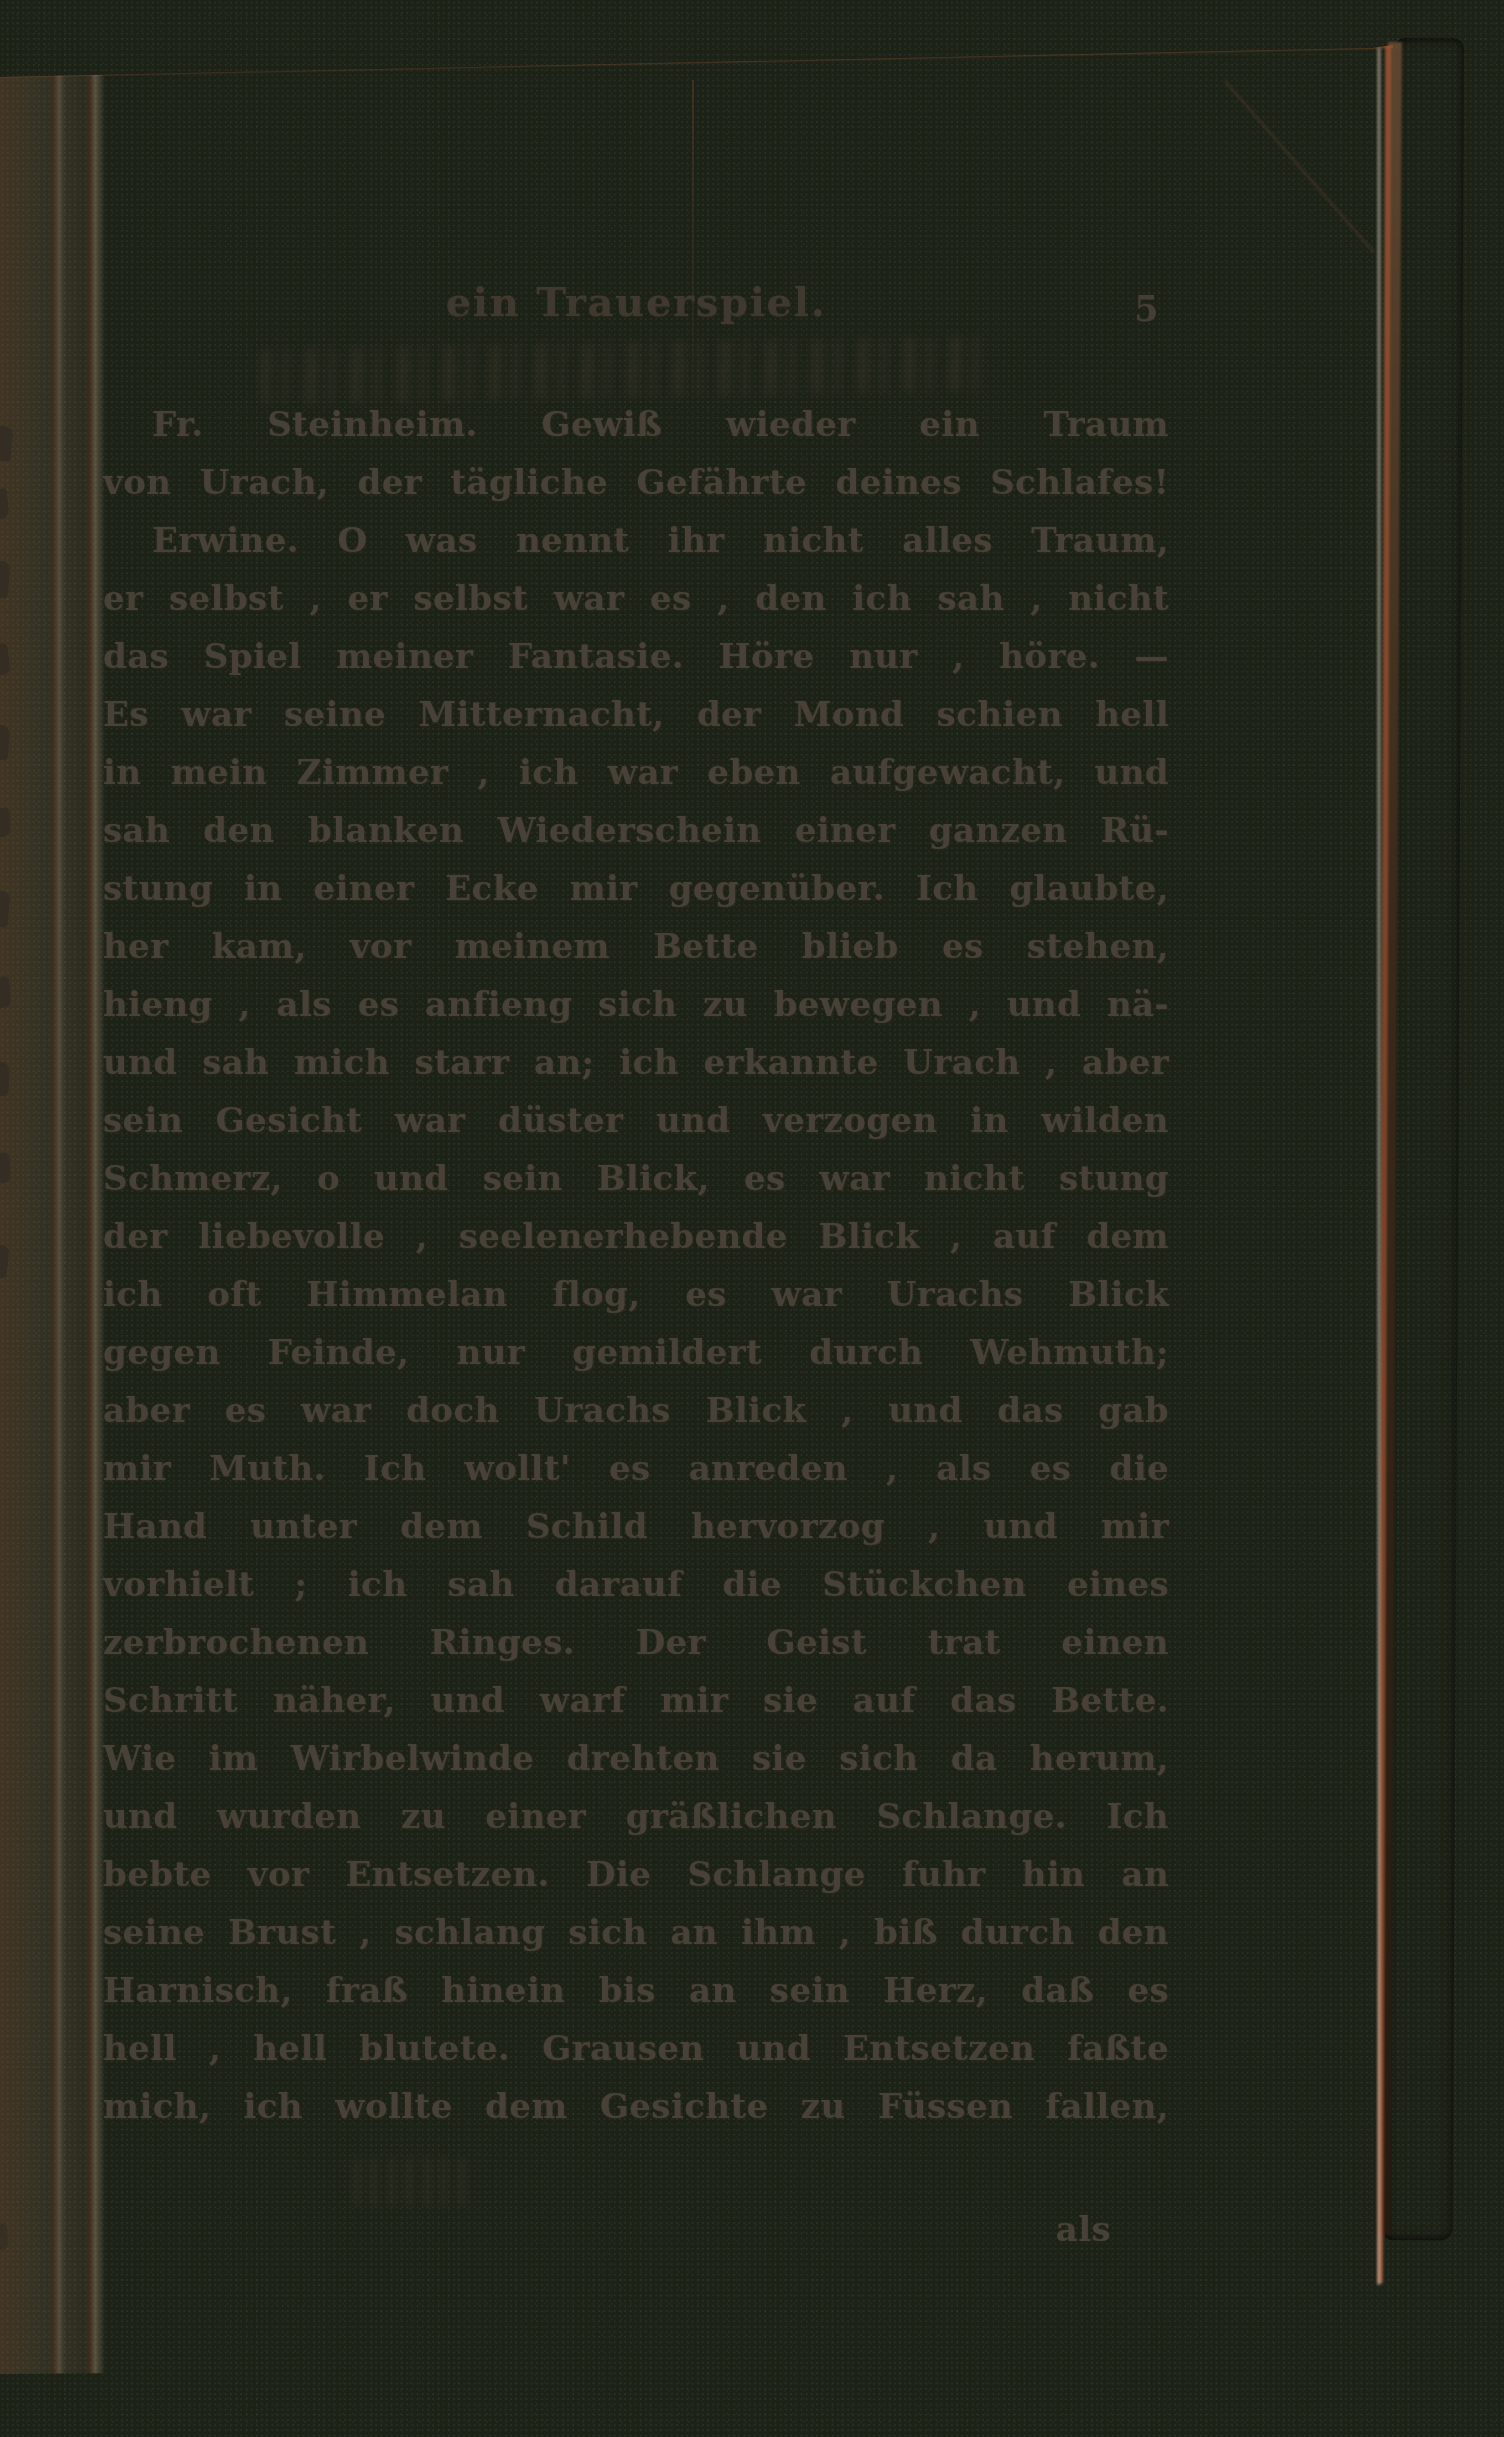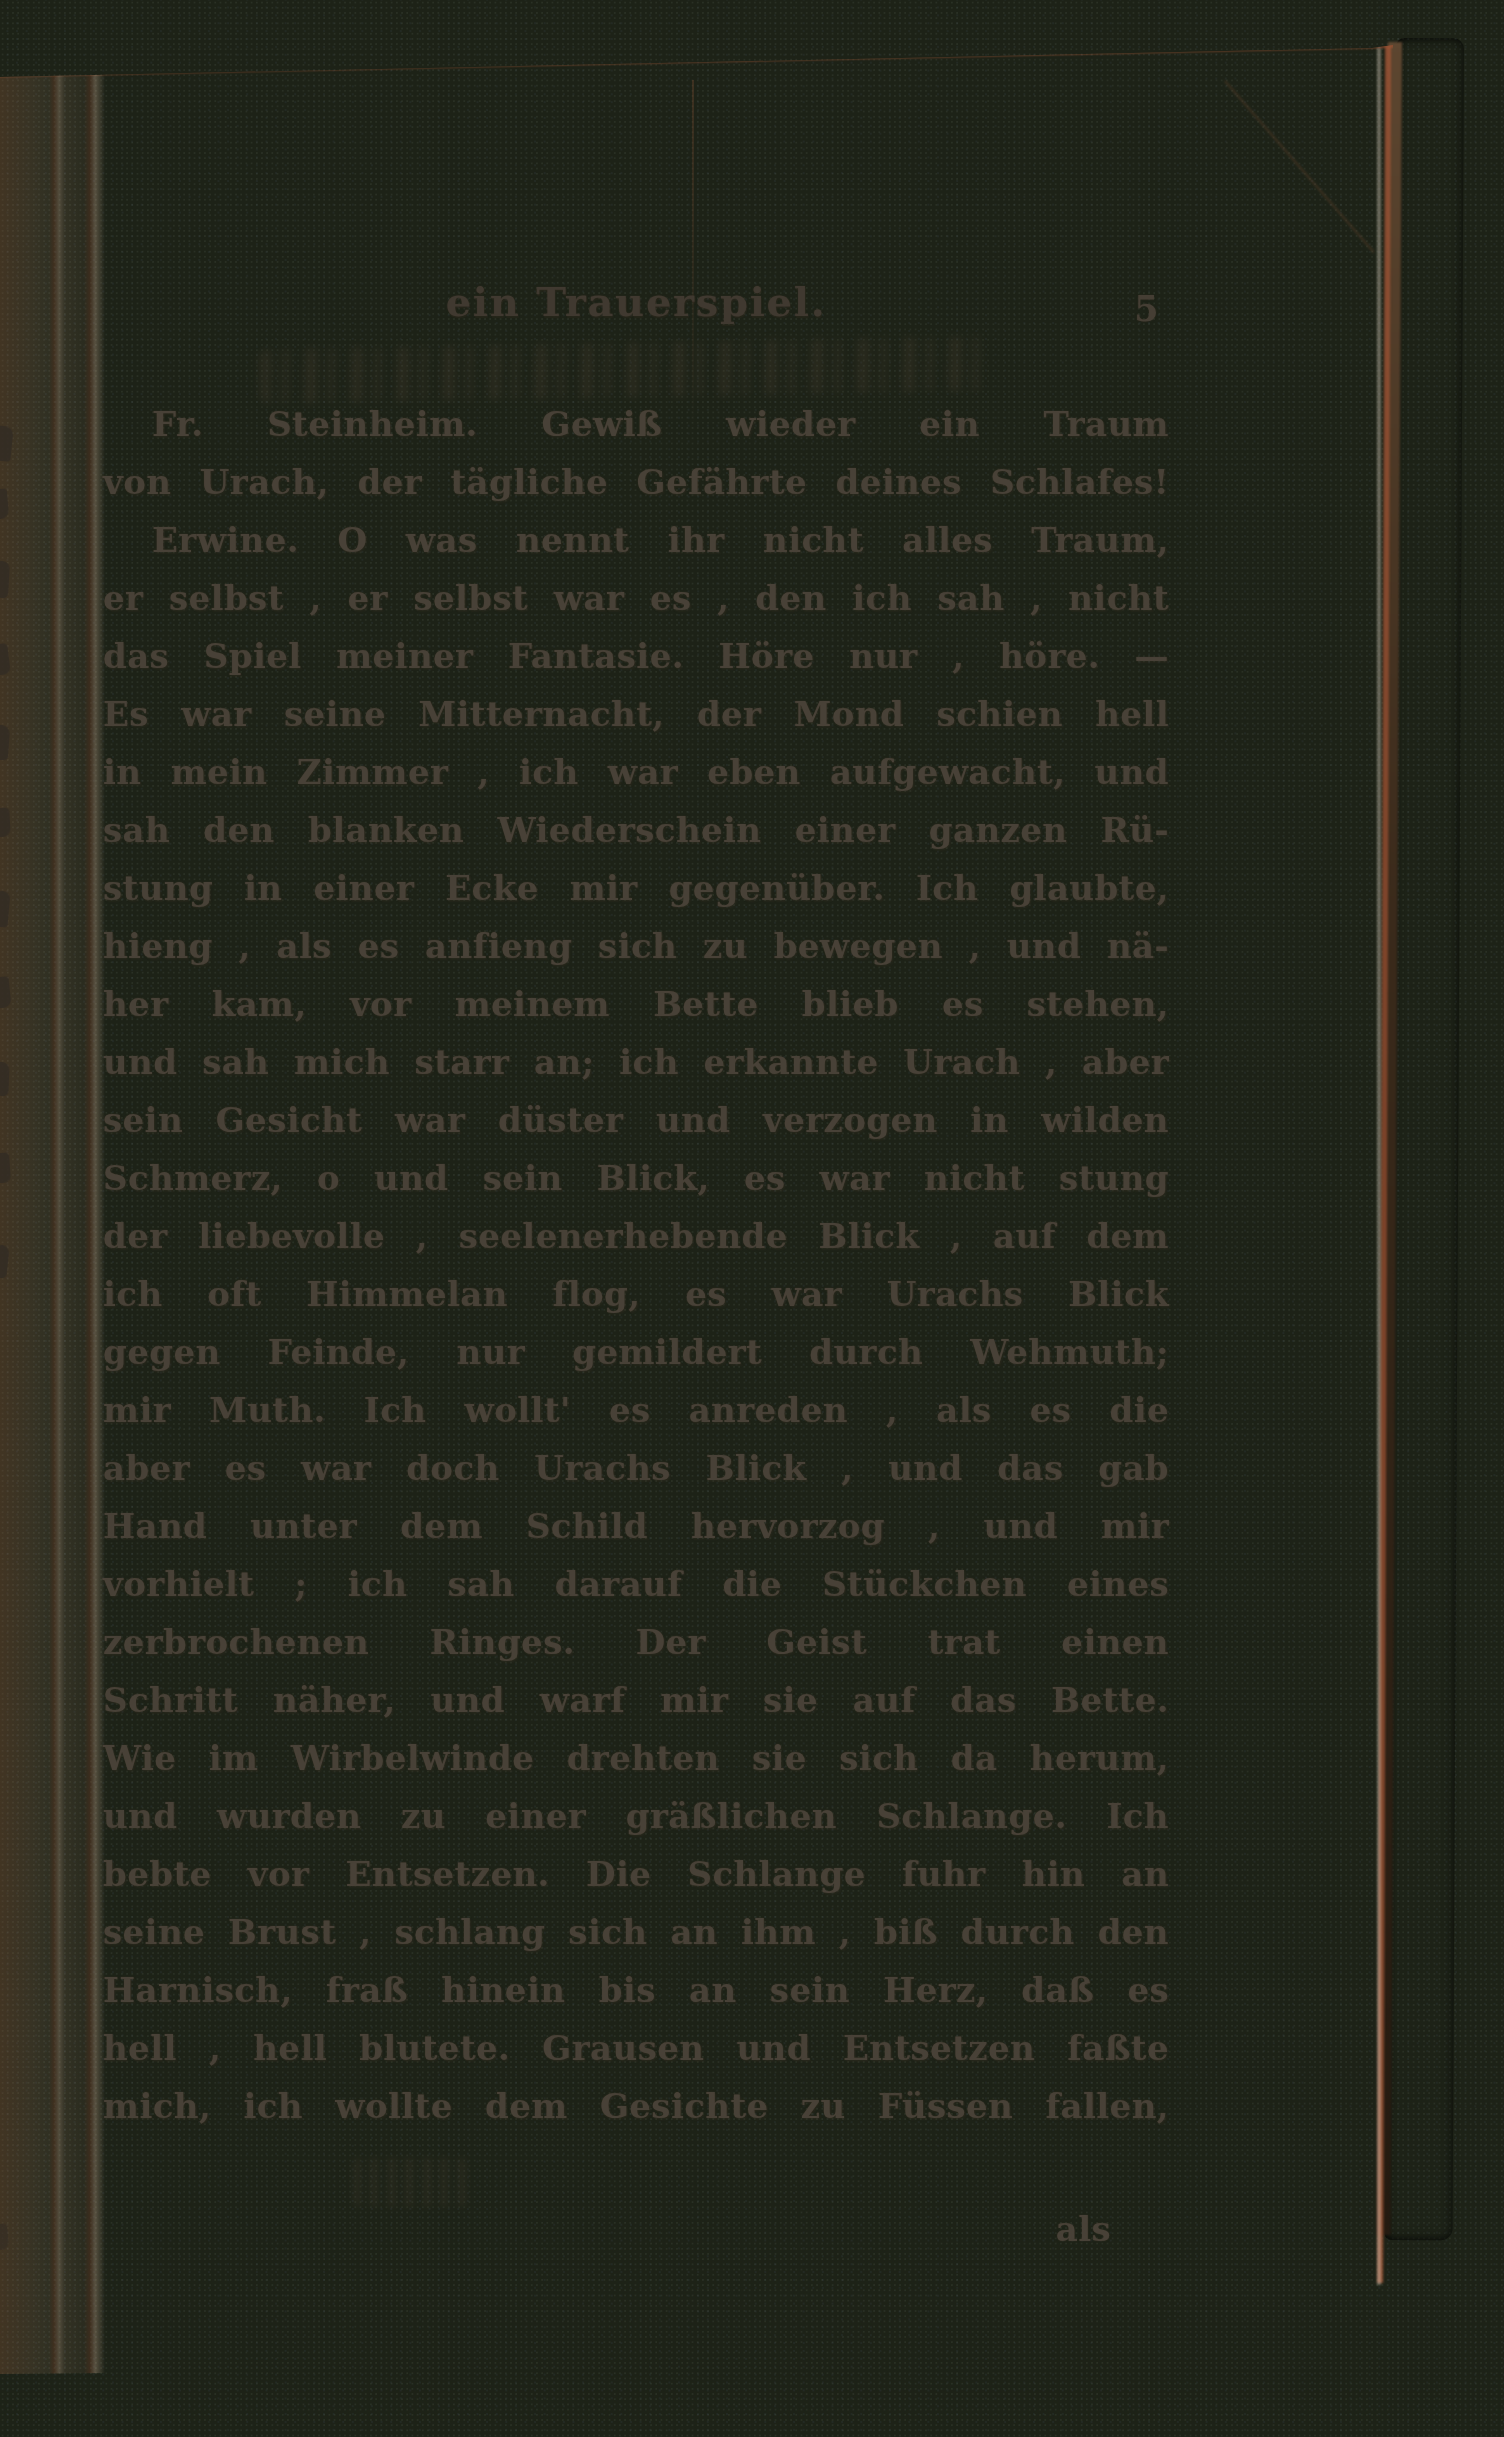--- a/index.html
+++ b/index.html
@@ -178,30 +178,30 @@
       <div class="lines">
         <div class="line indent">Fr. Steinheim. Gewiß wieder ein Traum</div>
         <div class="line">von Urach, der tägliche Gefährte deines Schlafes!</div>
         <div class="line indent">Erwine. O was nennt ihr nicht alles Traum,</div>
         <div class="line">er selbst , er selbst war es , den ich sah , nicht</div>
         <div class="line">das Spiel meiner Fantasie. Höre nur , höre. —</div>
         <div class="line">Es war seine Mitternacht, der Mond schien hell</div>
         <div class="line">in mein Zimmer , ich war eben aufgewacht, und</div>
         <div class="line">sah den blanken Wiederschein einer ganzen Rü-</div>
         <div class="line">stung in einer Ecke mir gegenüber. Ich glaubte,</div>
+        <div class="line">her kam, vor meinem Bette blieb es stehen,</div>
         <div class="line">hieng , als es anfieng sich zu bewegen , und nä-</div>
-        <div class="line">her kam, vor meinem Bette blieb es stehen,</div>
         <div class="line">und sah mich starr an; ich erkannte Urach , aber</div>
         <div class="line">sein Gesicht war düster und verzogen in wilden</div>
         <div class="line">Schmerz, o und sein Blick, es war nicht stung</div>
         <div class="line">der liebevolle , seelenerhebende Blick , auf dem</div>
         <div class="line">ich oft Himmelan flog, es war Urachs Blick</div>
         <div class="line">gegen Feinde, nur gemildert durch Wehmuth;</div>
+        <div class="line">aber es war doch Urachs Blick , und das gab</div>
         <div class="line">mir Muth. Ich wollt' es anreden , als es die</div>
-        <div class="line">aber es war doch Urachs Blick , und das gab</div>
         <div class="line">Hand unter dem Schild hervorzog , und mir</div>
         <div class="line">vorhielt ; ich sah darauf die Stückchen eines</div>
         <div class="line">zerbrochenen Ringes. Der Geist trat einen</div>
         <div class="line">Schritt näher, und warf mir sie auf das Bette.</div>
         <div class="line">Wie im Wirbelwinde drehten sie sich da herum,</div>
         <div class="line">und wurden zu einer gräßlichen Schlange. Ich</div>
         <div class="line">bebte vor Entsetzen. Die Schlange fuhr hin an</div>
         <div class="line">seine Brust , schlang sich an ihm , biß durch den</div>
         <div class="line">Harnisch, fraß hinein bis an sein Herz, daß es</div>
         <div class="line">hell , hell blutete. Grausen und Entsetzen faßte</div>

